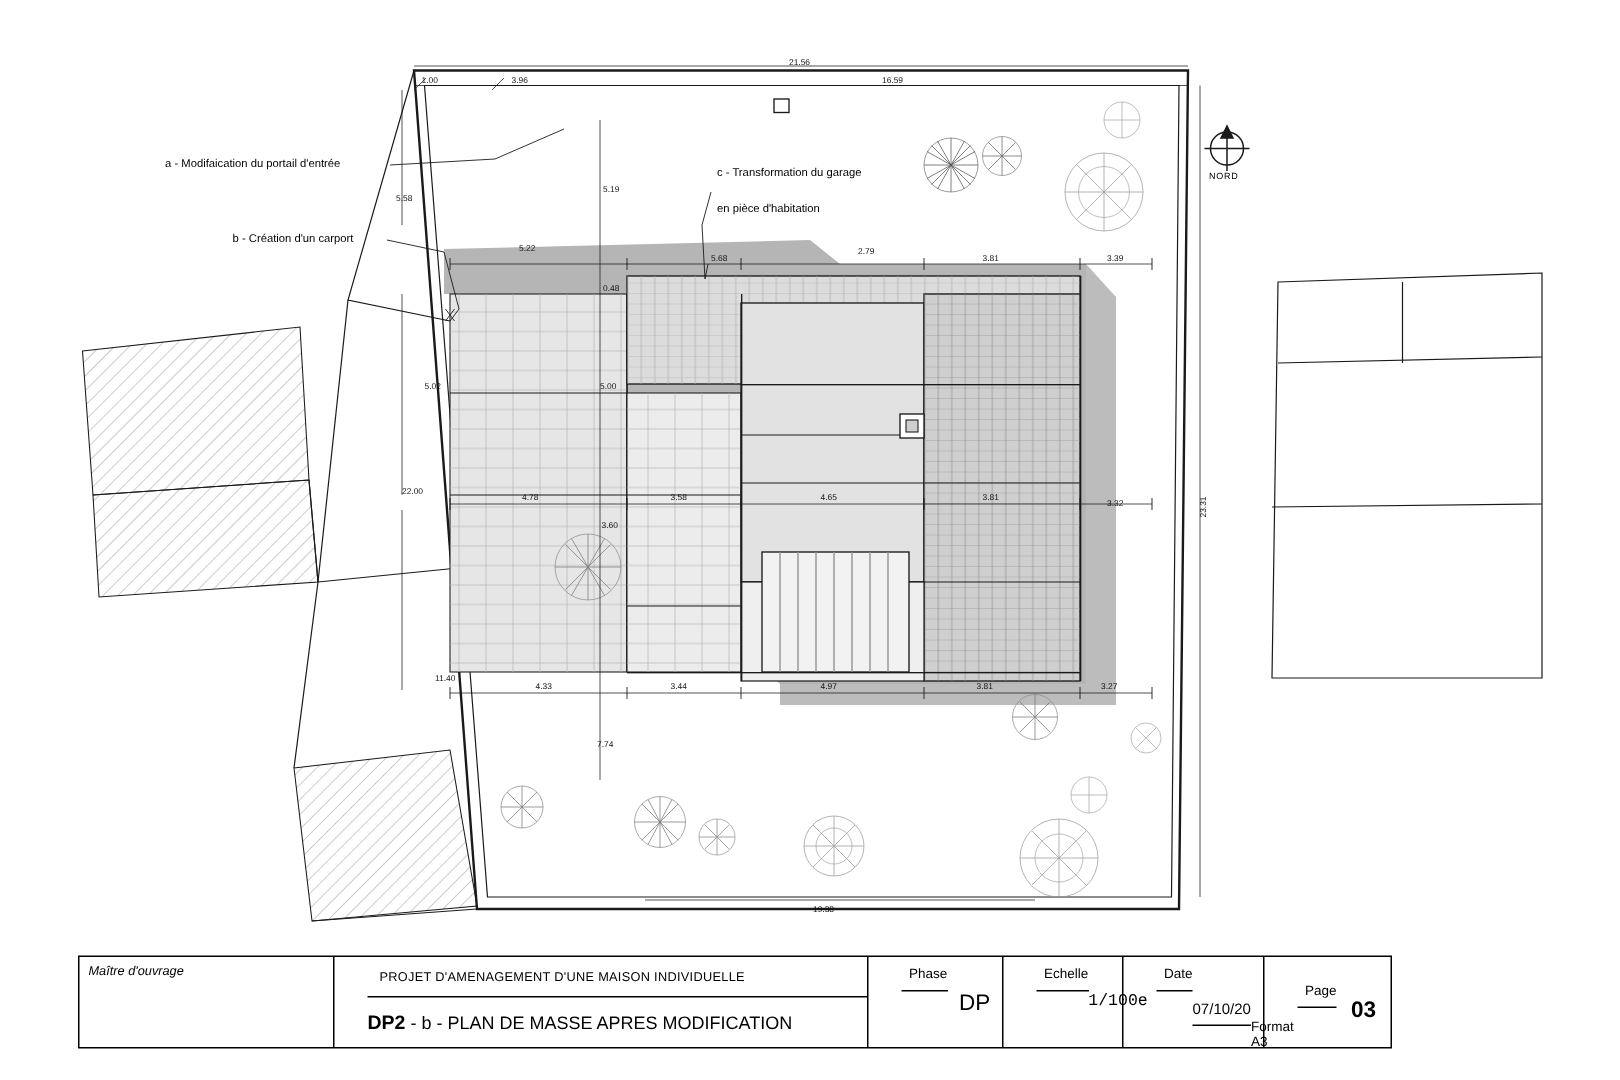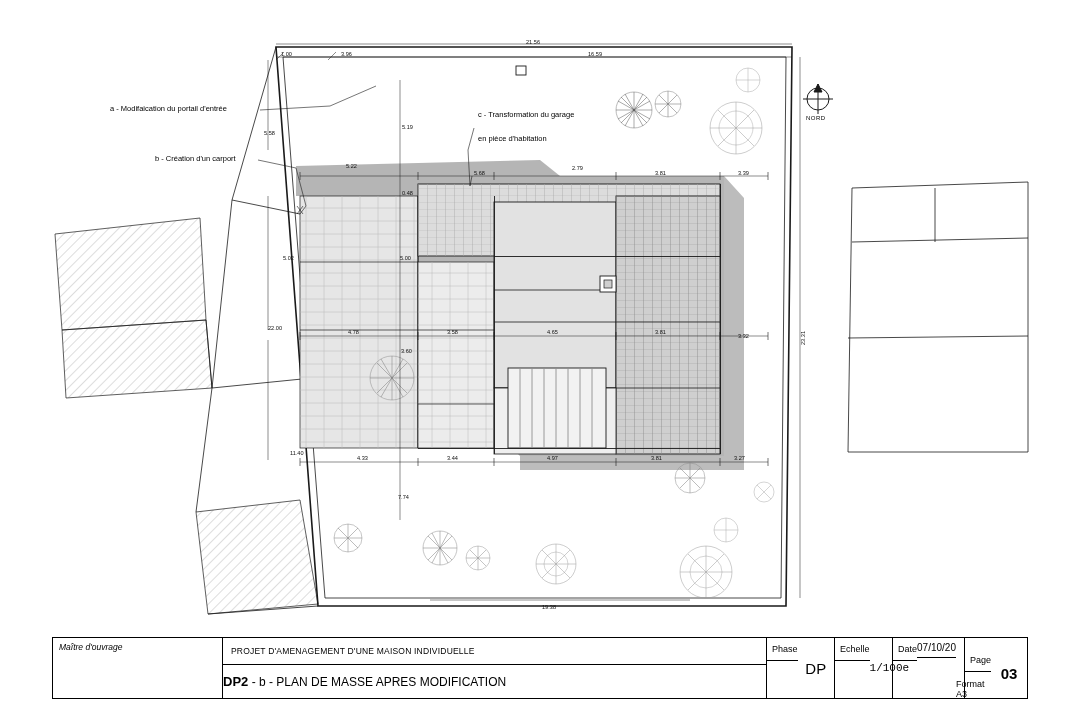--- a/index.html
+++ b/index.html
@@ -11,41 +11,42 @@
     overflow:hidden;
     position:relative;
   }
   #sheet{position:absolute;left:0;top:0;width:1080px;height:720px;}
   svg.plan{position:absolute;left:0;top:0;width:1080px;height:720px;}
 
   
   .titleblock{
     position:absolute;
     left:52px; top:637px;
-    width:976px; height:62px;
+    width:876px; height:62px;
     border:1px solid #000;
     box-sizing:border-box;
     display:flex;
     font-size:9px;
+    gap:22px;
   }
   .tb-col{box-sizing:border-box;border-right:1px solid #000;display:flex;flex-direction:column;}
   .tb-col:last-child{border-right:none;margin-top:11px;}
   .tb-owner{width:170px;padding:4px 6px;font-style:italic;font-size:8.5px;}
   .tb-mid{flex:1;}
   .tb-mid .row1{height:26px;border-bottom:1px solid #000;display:flex;align-items:center;padding-left:8px;font-weight:normal;font-size:8.5px;letter-spacing:.2px;}
   .tb-mid .row2{flex:1;display:flex;align-items:center;font-size:12px;}
   .tb-mid .row2 b{font-size:13px;}
   .tb-cell{width:66px;display:flex;flex-direction:row;}
   .tb-cell .hd{height:22px;border-bottom:1px solid #000;display:flex;align-items:center;padding-left:5px;font-size:9px;}
   .tb-cell .vl{flex:1;display:flex;align-items:center;justify-content:center;font-size:15px;}
   .w-phase{width:68px;}
   .w-ech{width:58px;}
   .w-date{width:72px;}
   .w-page{width:62px;}
-  .tb-date .vl{flex:none;height:19px;font-size:10px;border-bottom:1px solid #000;}
+  .tb-date .vl{flex:none;height:19px;font-size:10px;border-bottom:1px solid #000;margin-top:26px;}
   .tb-date .vl2{flex:1;display:flex;align-items:center;justify-content:center;font-size:9px;margin-top:41px;}
   .tb-ech .vl{font-size:11px;font-family:Liberation Mono, monospace;}
 
   
   .anno{position:absolute;font-size:7.5px;line-height:1.25;white-space:nowrap;}
   .anno.r{text-align:right;}
   .nordlbl{position:absolute;font-size:6px;letter-spacing:.5px;}
 
   
   .dim{position:absolute;font-size:5.6px;color:#111;white-space:nowrap;}

